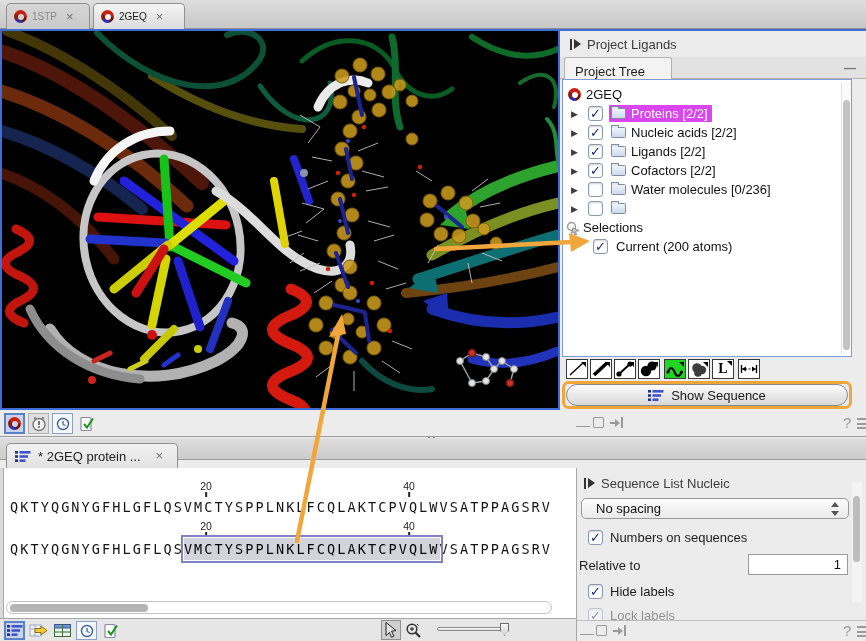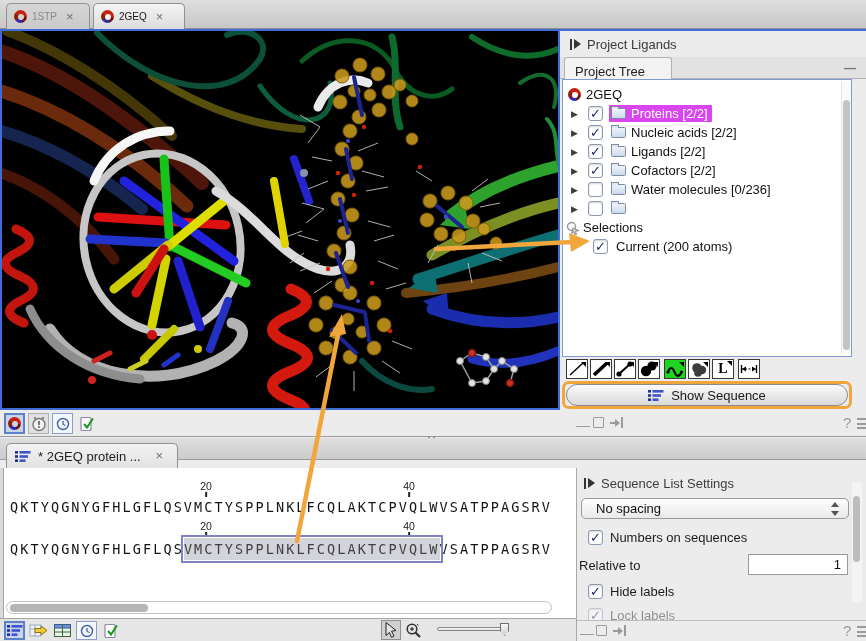--- a/index.html
+++ b/index.html
@@ -79,21 +79,21 @@
   
   #btabbar{position:absolute;left:0;top:438px;width:866px;height:22px;background:linear-gradient(#dedede,#cccccc);border-bottom:1px solid #9a9a9a}
   #btab{position:absolute;left:6px;top:5px;width:172px;height:25px;background:linear-gradient(#f2f2f2,#e2e2e2);
         border:1px solid #909090;border-bottom:none;border-radius:5px 5px 0 0;display:flex;align-items:center;gap:7px;padding:0 8px;font-size:13px}
   #seq-gutter{position:absolute;left:0;top:468px;width:4px;height:150px;background:#d9d9d9;border-right:1px solid #a8a8a8}
   #seq-area{position:absolute;left:4px;top:468px;width:572px;height:150px;background:#fff;overflow:hidden}
   .seqtext{position:absolute;font-family:"DejaVu Sans Mono","Liberation Mono",monospace;font-size:13.5px;
            letter-spacing:2.1px;color:#141414;white-space:pre}
   .tick{position:absolute;transform:translateX(-50%);text-align:center;font-size:10.5px;color:#222;line-height:11px}
   .tick::after{content:'';display:block;margin:0 auto;width:1.5px;height:5px;background:#222}
-  .seqsel{outline:2px solid #7f83c6;outline-offset:1px;background:#d3d3db;color:#404040;padding:3px 0}
+  .seqsel{outline:2px solid #7f83c6;outline-offset:1px;background:#d3d3db;color:#000000;padding:3px 0}
   #hscroll{position:absolute;left:2px;top:133px;width:546px;height:13px;background:#fdfdfd;border:1px solid #c2c2c2;border-radius:7px}
   #hscroll .thumb{position:absolute;left:3px;top:1.5px;width:138px;height:8px;background:#b5b5b5;border-radius:4.5px}
   #vsplit{position:absolute;left:576px;top:468px;width:1px;height:173px;background:#a8a8a8}
 
   
   #seqtools{position:absolute;left:0;top:618px;width:576px;height:23px;background:#e6e6e6;border-top:1px solid #a6a6a6}
   .sicon{position:absolute;top:2px;width:21px;height:19px;display:flex;align-items:center;justify-content:center}
   .sicon.sel{background:#c9d4ea;border:2px solid #5b82c8}
   .sicon.graysel{background:#cfcfcf;border:1px solid #8f8f8f}
   #slider{position:absolute;left:437px;top:627px;width:72px;height:4px;background:linear-gradient(#fff,#d8d8d8);border:1px solid #8a8a8a;border-radius:2px}
@@ -519,21 +519,21 @@
     <div class="seqtext" style="left:6px;top:73px"><span>QKTYQGNYGFHLGFLQS</span><span class="seqsel">VMCTYSPPLNKLFCQLAKTCPVQLW</span><span>VSATPPAGSRV</span></div>
     <div id="hscroll">
         <div class="thumb"></div>
       </div>
   </div>
   <div id="vsplit"></div>
 
   <div id="seqsettings">
     <div class="panel-h abs" style="left:7px;top:8px">
       <span class="pexp"></span>
-      <span>Sequence List Settings</span>
+      <span>Sequence List Nucleic</span>
     </div>
     <div id="dropdown">
       <span>No spacing</span>
       <span class="stepper"></span>
     </div>
     <div class="setrow" style="left:11px;top:62px">
       <span class="cb">✓</span>
       <span>Numbers on sequences</span>
     </div>
     <div class="setrow" style="left:2px;top:90px">

